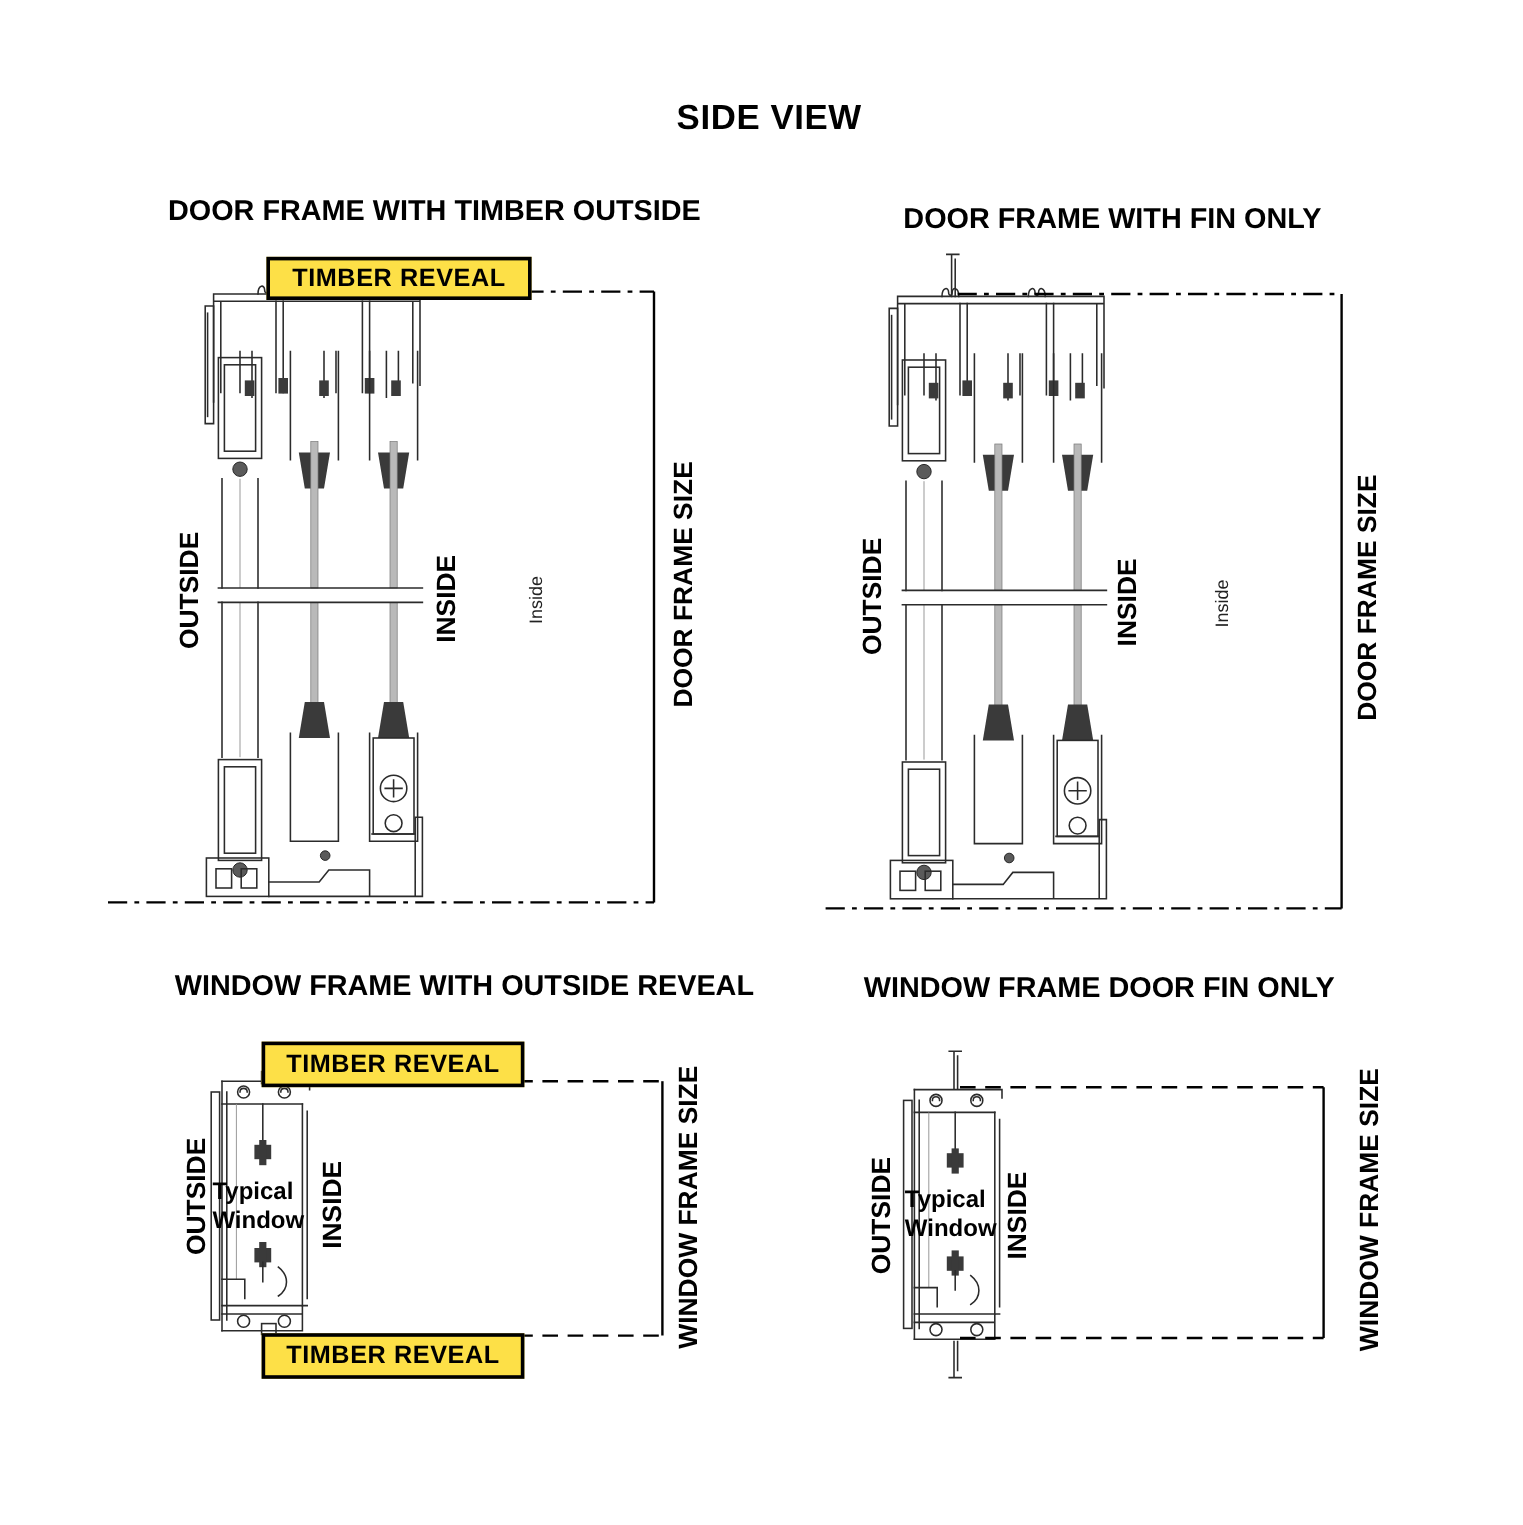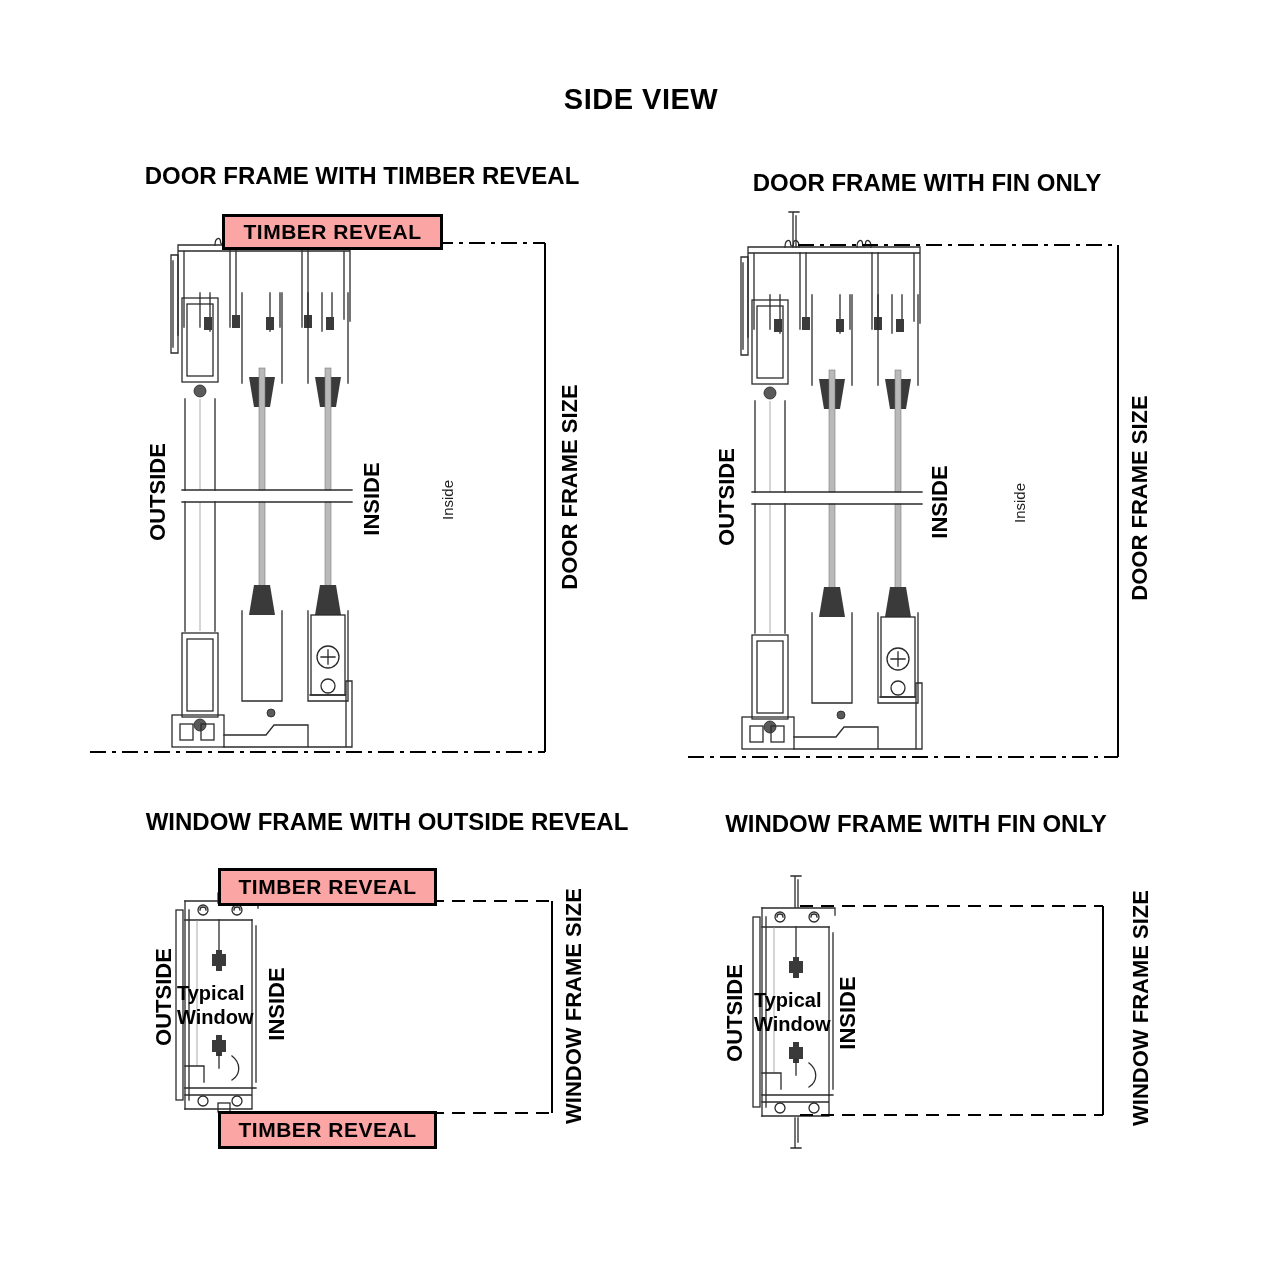--- a/index.html
+++ b/index.html
@@ -5,21 +5,21 @@
   html,body { margin:0; padding:0; background:#fff; }
   .page {
     position:relative; width:1179px; height:1271px; background:#ffffff;
     font-family:"Liberation Sans", sans-serif; color:#000; overflow:hidden;
   }
   .abs { position:absolute; }
   .ctr { transform:translate(-50%,-50%); white-space:nowrap; }
   .page-title { font-size:29px; font-weight:700; letter-spacing:0.5px; }
   .section-heading { font-size:24px; font-weight:700; }
   .timber-box {
-    position:absolute; background:#fca5a5; border:3px solid #000;
+    position:absolute; background:#fde047; border:3px solid #000;
     display:flex; align-items:center; justify-content:center;
     font-size:21px; font-weight:700; letter-spacing:0.5px; z-index:3;
   }
   .vlabel {
     position:absolute; white-space:nowrap;
     transform:translate(-50%,-50%) rotate(-90deg);
     font-weight:700; font-size:22px; z-index:2;
   }
   .vlabel-thin {
     position:absolute; white-space:nowrap;
@@ -168,21 +168,21 @@
       <path class="ln" d="M795,876 V907 M798,880 V907 M791,876 H801"></path>
       <path class="ln" d="M795,1118 V1148 M798,1118 V1142 M791,1148 H801"></path>
       <path class="dash" d="M800,906 H1103"></path>
       <path class="solid2" d="M1103,906 V1115"></path>
       <path class="dash" d="M800,1115 H1103"></path>
     </g>
   </svg>
 
   <div class="abs ctr page-title" style="left:641px; top:99px;">SIDE VIEW</div>
 
-  <div class="abs ctr section-heading" style="left:362px; top:176px;">DOOR FRAME WITH TIMBER REVEAL</div>
+  <div class="abs ctr section-heading" style="left:362px; top:176px;">DOOR FRAME WITH TIMBER OUTSIDE</div>
   <div class="timber-box" style="left:222px; top:214px; width:215px; height:30px;">
     <span>TIMBER REVEAL</span>
   </div>
   <div class="vlabel" style="left:158px; top:492px;">OUTSIDE</div>
   <div class="vlabel" style="left:372px; top:499px;">INSIDE</div>
   <div class="vlabel-thin" style="left:447px; top:500px;">Inside</div>
   <div class="vlabel" style="left:570px; top:487px;">DOOR FRAME SIZE</div>
 
   <div class="abs ctr section-heading" style="left:892px; top:183px;margin-left:35px;">DOOR FRAME WITH FIN ONLY</div>
   <div class="vlabel" style="left:727px; top:497px;">OUTSIDE</div>
@@ -195,19 +195,19 @@
     <span>TIMBER REVEAL</span>
   </div>
   <div class="timber-box" style="left:218px; top:1111px; width:213px; height:32px;">
     <span>TIMBER REVEAL</span>
   </div>
   <div class="vlabel" style="left:164px; top:997px;">OUTSIDE</div>
   <div class="vlabel" style="left:277px; top:1004px;">INSIDE</div>
   <div class="typical" style="left:219px; top:1005px;">Typical Window</div>
   <div class="vlabel" style="left:574px; top:1006px;">WINDOW FRAME SIZE</div>
 
-  <div class="abs ctr section-heading" style="left:916px; top:824px;">WINDOW FRAME WITH FIN ONLY</div>
+  <div class="abs ctr section-heading" style="left:916px; top:824px;">WINDOW FRAME DOOR FIN ONLY</div>
   <div class="vlabel" style="left:735px; top:1013px;">OUTSIDE</div>
   <div class="vlabel" style="left:848px; top:1013px;">INSIDE</div>
   <div class="typical" style="left:796px; top:1012px;">Typical Window</div>
   <div class="vlabel" style="left:1141px; top:1008px;">WINDOW FRAME SIZE</div>
 
 </div>
 
 </body></html>

